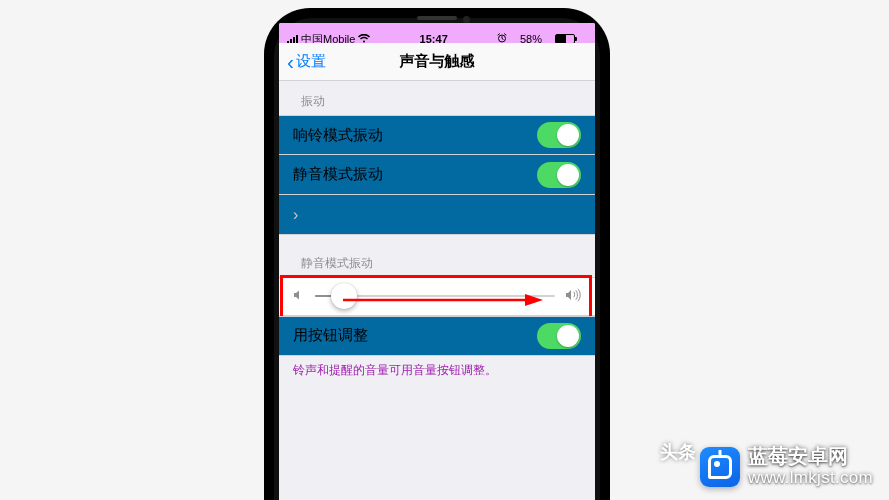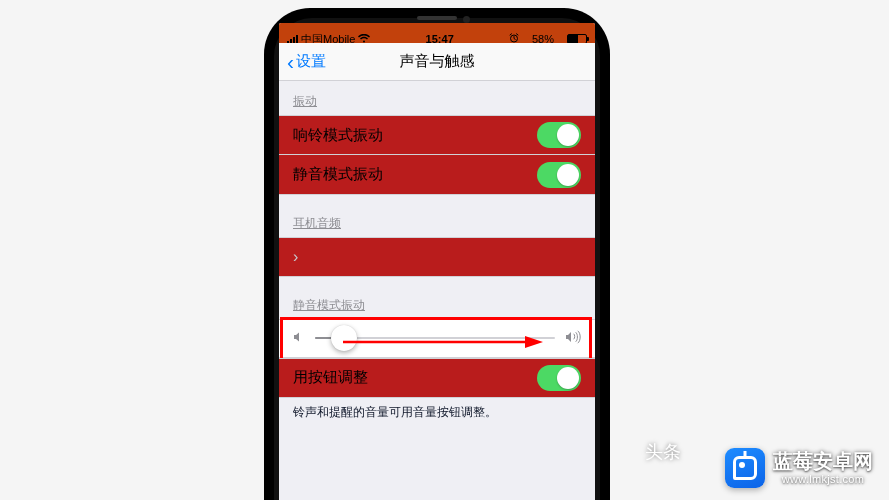--- a/index.html
+++ b/index.html
@@ -52,26 +52,26 @@
       position: absolute;
       right: 130px;
       top: -2px;
       width: 7px;
       height: 7px;
       background: #222;
       border-radius: 50%;
     }
     .status-bar {
       height: 20px;
-      background: #c2410c;
+      background: #f0abfc;
       display: flex;
       align-items: center;
       justify-content: space-between;
       font-size: 11px;
-      padding: 14px 8px 2px 8px;
+      padding: 14px 20px 2px 8px;
       color: #000;
     }
     .status-left { display: flex; align-items: center; gap: 3px; }
     .status-right { display: flex; align-items: center; gap: 13px; }
     .signal-bars { display: flex; align-items: flex-end; gap: 1px; height: 9px; }
     .signal-bars span { width: 2px; background: #000; }
     .signal-bars span:nth-child(1){height:3px}
     .signal-bars span:nth-child(2){height:5px}
     .signal-bars span:nth-child(3){height:7px}
     .signal-bars span:nth-child(4){height:9px}
@@ -94,30 +94,29 @@
       position: relative;
       padding: 0 8px;
     }
     .back {
       display: flex; align-items: center;
       color: #007aff; font-size: 15px;
     }
     .chev-left { font-size: 21px; font-weight: 300; margin-right: 2px; line-height: 1; }
     .nav-title {
       position: absolute; left: 0; right: 0; text-align: center;
-      font-size: 15px; font-weight: 400; color: #000;
+      font-size: 15px; font-weight: 700; color: #000;
     }
     .section-header {
       font-size: 12px; color: #8e8e93;
-      padding: 12px 14px 5px 14px;
-      text-decoration: underline;
+      padding: 12px 14px 5px 22px;
     }
     .section-header.tight{ padding-top: 20px; }
     .row {
-      background: #b91c1c;
+      background: #0369a1;
       border-top: 0.5px solid #d1d1d6;
       border-bottom: 0.5px solid #d1d1d6;
       min-height: 40px;
       display: flex;
       align-items: center;
       padding: 0 14px;
       font-size: 15px;
       color: #000;
       position: relative;
     }
@@ -149,21 +148,21 @@
       position: relative;
     }
     .slider-fill { position:absolute; left:0; top:0; height:100%; width:12%; background:#8e8e93; border-radius:2px;}
     .slider-thumb {
       position: absolute; left: 12%; top: 50%;
       transform: translate(-50%,-50%);
       width: 26px; height: 26px; background:#fff; border-radius:50%;
       box-shadow: 0 2px 5px rgba(0,0,0,0.3), 0 0 1px rgba(0,0,0,0.2);
     }
     .hint {
-      font-size: 12px; color: #0f172a; padding: 6px 14px 4px;
+      font-size: 12px; color: #a21caf; padding: 6px 14px 4px;
     }
     .highlight-box {
       position: absolute;
       border: 3px solid #ff0000;
       left: 1px;
       width: 312px;
       pointer-events: none;
     }
     .arrow-svg {
       position: absolute;
@@ -173,22 +172,22 @@
       position: absolute;
       right: 16px;
       bottom: 12px;
       display: flex;
       align-items: center;
       gap: 8px;
       color: #fff;
       text-shadow: 0 0 4px rgba(0,0,0,0.6), 0 1px 2px rgba(0,0,0,0.5);
     }
     .wm-cut {
-      position:absolute; right: 208px; bottom: 36px;
-      font-size: 18px; color:#fff; font-weight:400;
+      position:absolute; right: 193px; bottom: 36px;
+      font-size: 18px; color:#fff; font-weight:700;
       text-shadow: 0 0 4px rgba(0,0,0,0.5);
     }
     .wm-logo {
       width: 40px; height: 40px;
       background: linear-gradient(160deg,#1e8cff,#0b63e8);
       border-radius: 9px;
       position: relative;
       box-shadow: 0 2px 6px rgba(0,0,0,0.3);
       display:flex;align-items:center;justify-content:center;
     }
@@ -201,21 +200,21 @@
     .wm-logo-inner::before{
       content:""; position:absolute; top:-8px; left:50%; transform:translateX(-50%);
       width: 3px; height: 6px; background:#fff;
     }
     .wm-logo-inner::after{
       content:""; position:absolute; top:3px; left:3px;
       width:6px;height:6px;background:#fff;border-radius:50%;
     }
     .wm-text { display:flex; flex-direction:column; line-height:1.15;}
     .wm-name { font-size: 20px; font-weight:600;}
-    .wm-url { font-size: 11px; opacity:0.96; letter-spacing:0.3px;text-align:center;}
+    .wm-url { font-size: 17px; opacity:0.96; letter-spacing:0.3px;}
     .group-first{ margin-top:-0.5px;}
   </style>
 </head>
 <body>
 
 <div class="phone-frame">
   <div class="phone-inner">
     <div class="speaker"></div>
     <div class="camera-dot"></div>
     <div class="screen">
@@ -261,21 +260,20 @@
       <div class="section-header">振动</div>
       <div class="row">
         <span class="label">响铃模式振动</span>
         <div class="toggle"></div>
       </div>
       <div class="row">
         <span class="label">静音模式振动</span>
         <div class="toggle"></div>
       </div>
 
-      <div class="section-header tight">耳机音频</div>
       <div class="row">
         <span class="chevron-right">›</span>
       </div>
 
       <div class="section-header tight">静音模式振动</div>
 
       <div style="position:relative;">
         <div class="slider-row group-first">
           <span class="vol-icon">
             <svg width="12" height="12" viewBox="0 0 12 12">

